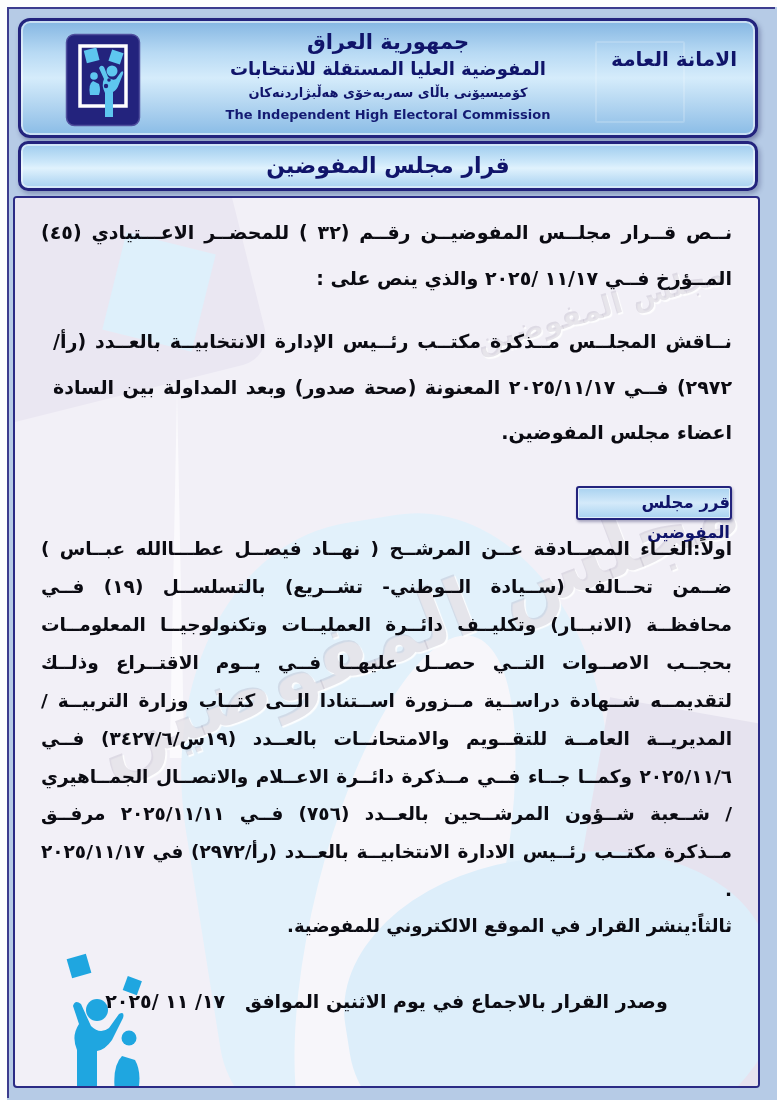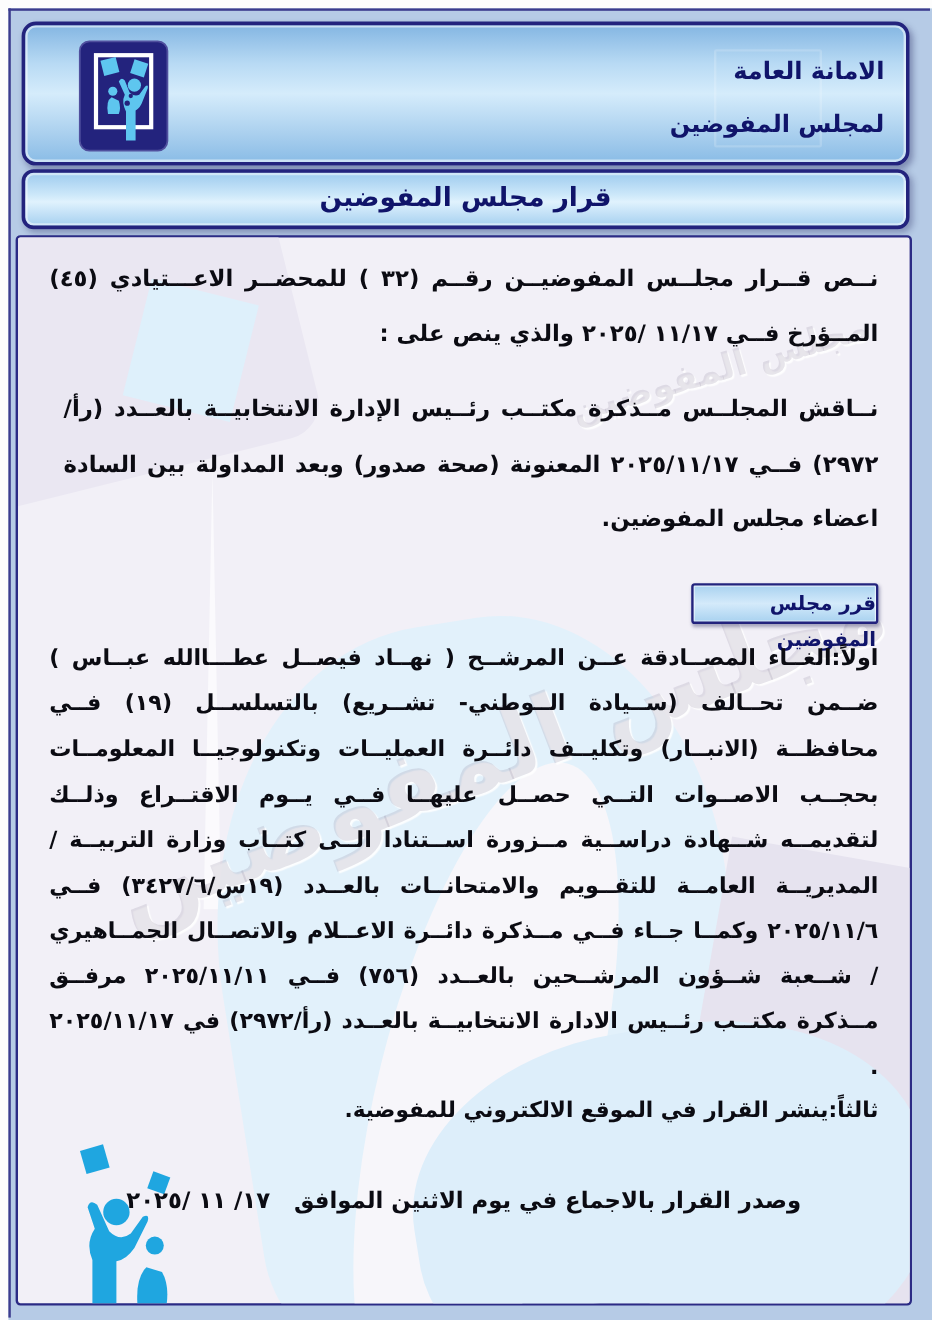--- a/index.html
+++ b/index.html
@@ -94,23 +94,28 @@
 <div class="page">
   <div class="white-top"></div>
   <div class="white-left"></div>
   <div class="outer-frame"></div>
 
   <div class="header-box">
     <div class="hdr-ghost"></div>
 
     <div class="hdr-right">
       <div>الامانة العامة</div>
-      <div>لمجلس المفوضين</div>
     </div>
 
+    <div class="hdr-center">
+      <div class="l1">جمهورية العراق</div>
+      <div class="l2">المفوضية العليا المستقلة للانتخابات</div>
+      <div class="l3">كۆمیسیۆنی باڵای سەربەخۆی هەڵبژاردنەکان</div>
+      <div class="l4">The Independent High Electoral Commission</div>
+    </div>
 
     <div class="hdr-logo">
       <svg width="76" height="94" viewBox="0 0 76 94" xmlns="http://www.w3.org/2000/svg">
         <rect x="1.5" y="1.5" width="73" height="91" rx="8" fill="#23237d" stroke="#50509e" stroke-width="1.5"></rect>
         <rect x="15" y="13" width="46" height="60" fill="none" stroke="#ffffff" stroke-width="3.5"></rect>
         <rect x="20" y="16" width="13" height="13" fill="#5ec6ef" transform="rotate(-14 26 22)"></rect>
         <rect x="45" y="18" width="12" height="12" fill="#5ec6ef" transform="rotate(18 51 24)"></rect>
         <circle cx="47" cy="38" r="5.5" fill="#5ec6ef"></circle>
         <path d="M40 84 L40 60 Q36 52 39 46 L34 35 Q36 31 39 34 L43 44 Q47 48 51 46 L56 39 Q59 37 58 41 L54 51 Q52 57 48 59 L48 84 Z" fill="#5ec6ef"></path>
         <circle cx="29" cy="43" r="3.8" fill="#5ec6ef"></circle>

